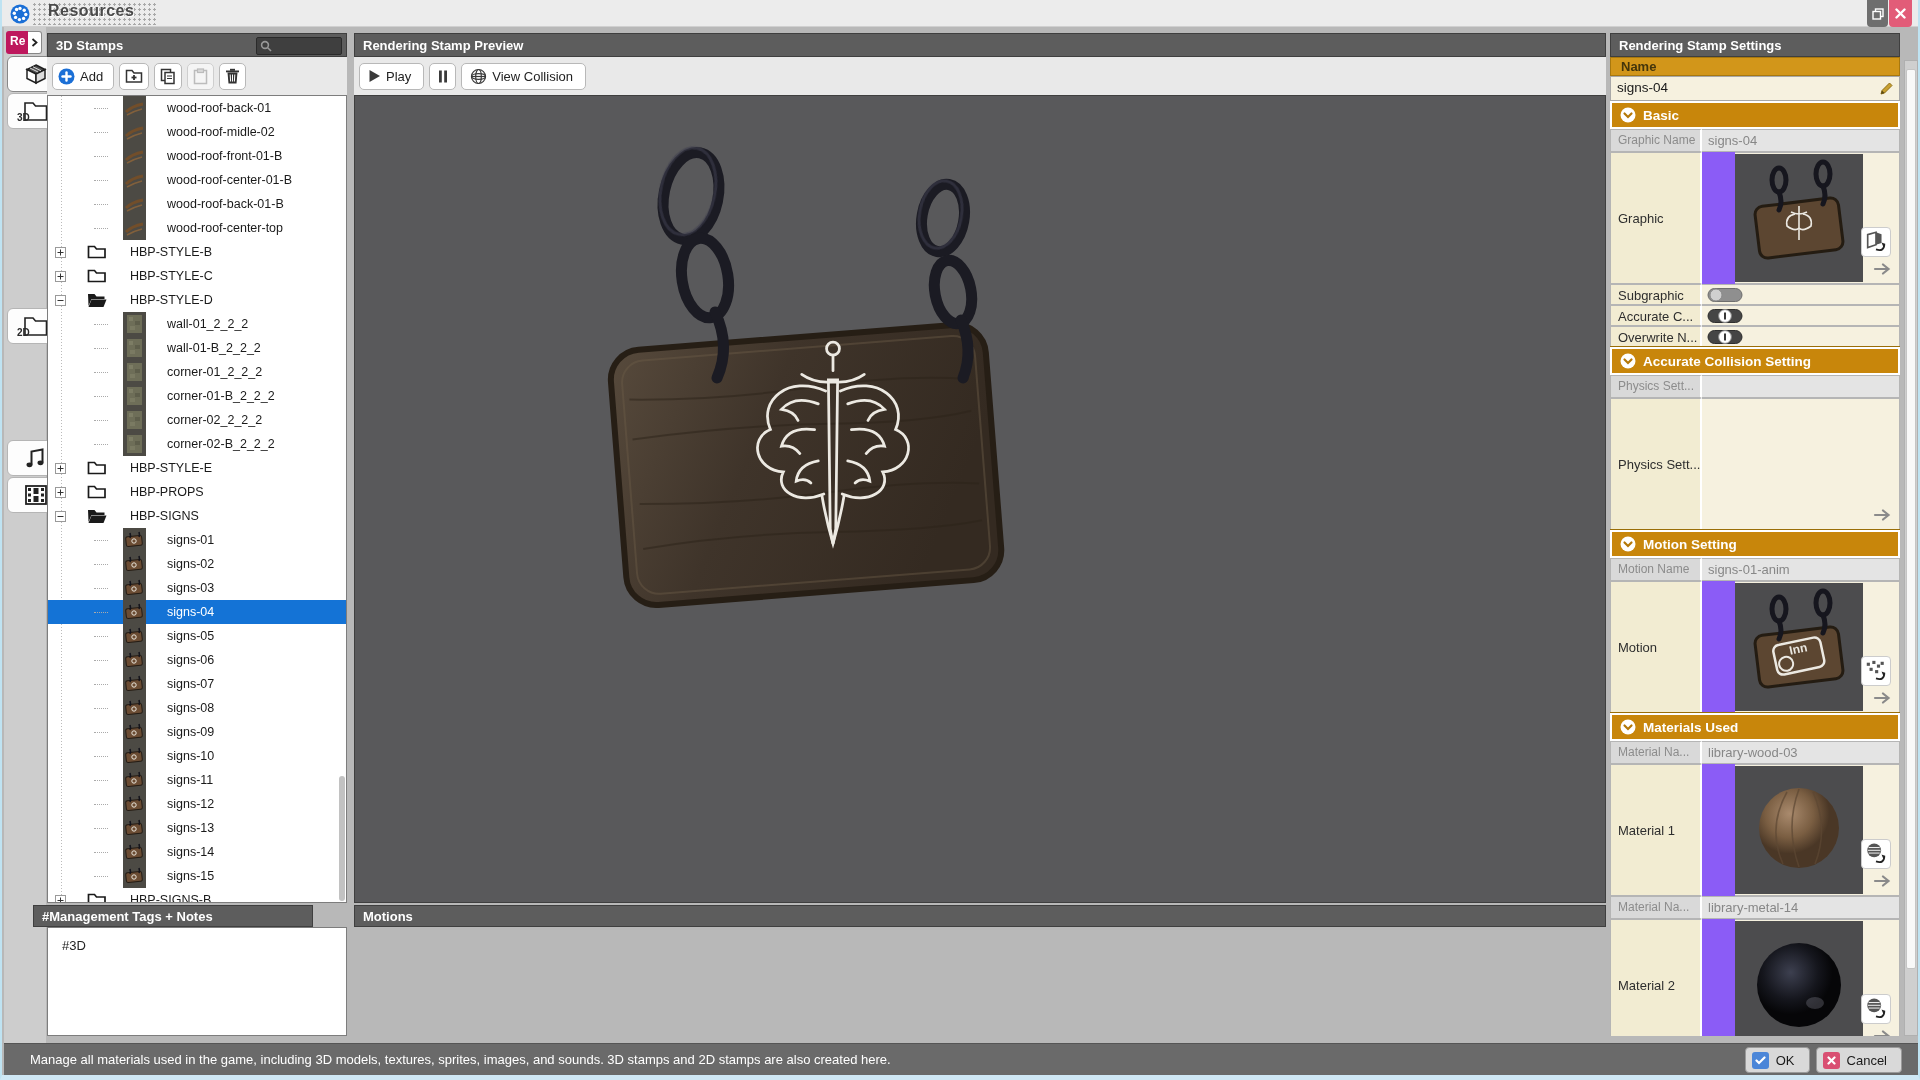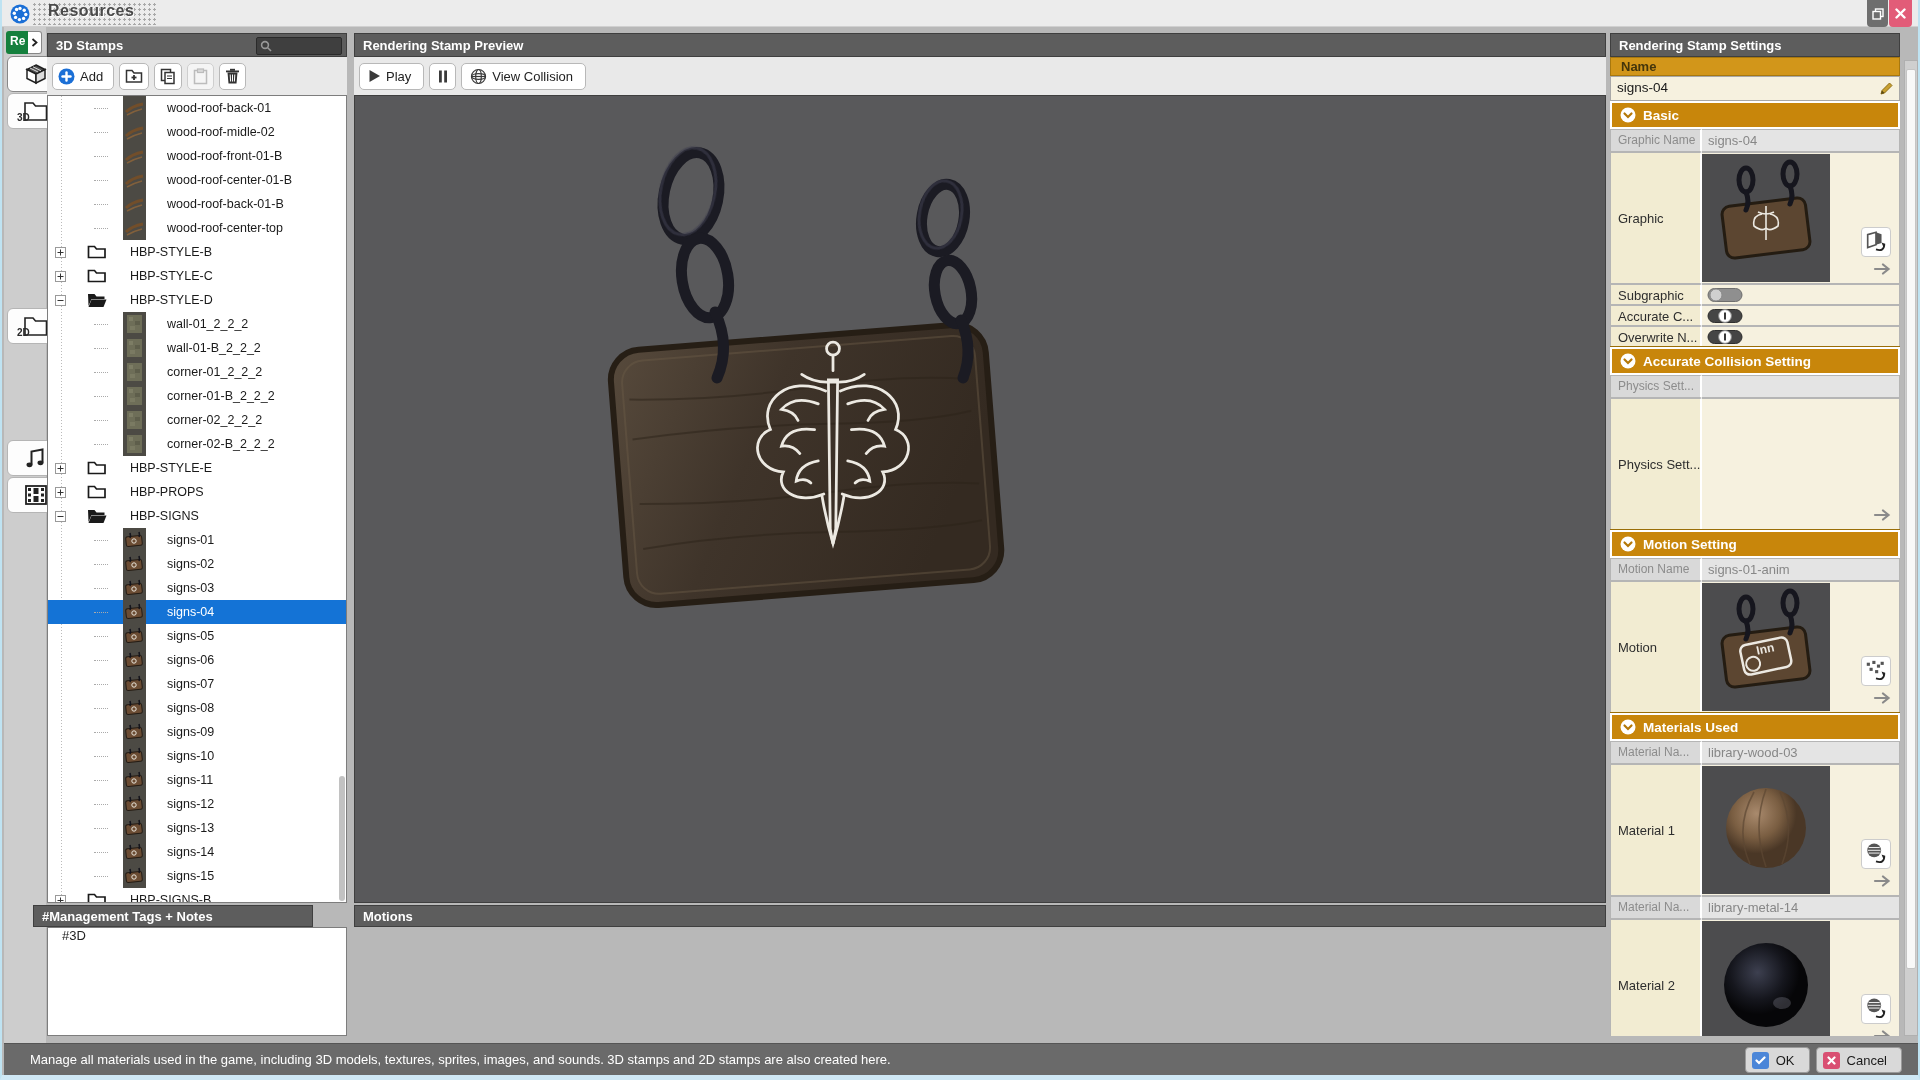--- a/index.html
+++ b/index.html
@@ -12,21 +12,21 @@
   .appicon { position:absolute; left:8px; top:4px; width:20px; height:20px; }
   .title-dots { position:absolute; left:30px; top:2px; height:23px; width:125px; display:flex; align-items:flex-start;
       background-image:radial-gradient(#a8a8a8 1px, transparent 1.2px); background-size:5px 5px; padding:0 14px 0 16px; }
   .title-text { font-size:16px; font-weight:bold; color:#4a4a4a; letter-spacing:0.5px; text-shadow:1px 1px 0 #fff; white-space:nowrap; }
   .winbtn { position:absolute; top:0; height:27px; border-radius:0 0 4px 4px; display:flex; align-items:center; justify-content:center; cursor:pointer; }
   .winbtn.restore { right:30px; width:21px; background:#6e6e6e; }
   .winbtn.close { right:6px; width:23px; background:#e25c78; }
   
   .sidebar { position:absolute; left:2px; top:27px; width:42px; height:1016px; background:#cdcdcd; }
   .rebtn { position:absolute; left:2px; top:4px; height:23px; display:flex; cursor:pointer; }
-  .rebtn .re { background:#15803d; color:#fff; font-size:12px; font-weight:bold; padding:3px 3px 0 4px; border-radius:3px 0 0 3px;text-align:right; }
+  .rebtn .re { background:#be185d; color:#fff; font-size:12px; font-weight:bold; padding:3px 3px 0 4px; border-radius:3px 0 0 3px;text-align:right; }
   .rebtn .arr { background:#fff; border:1px solid #888; border-left:none; border-radius:0 3px 3px 0; width:14px; display:flex; align-items:center; justify-content:center; }
   .sbtn { position:absolute; left:3px; width:57px; height:36px; background:#fdfdfd; border:1px solid #b5b5b5; border-radius:6px;
           display:flex; align-items:center; justify-content:center; cursor:pointer; }
   .sbtn.active { border-color:#888; box-shadow:0 0 0 1px #fff inset; }
   .sbtn .flabel { position:absolute; font-size:10px; font-weight:bold; color:#2a2a2a; bottom:5px; left:9px; }
   
   .phdr { position:absolute; height:24px; background:#5d5d5d; border:1px solid #3f3f3f; color:#fff; font-size:13px; font-weight:bold;
           display:flex; align-items:center; padding:0 8px; }
   .toolstrip { position:absolute; height:38px; background:#e9e9e9; display:flex; align-items:center; gap:5px; padding:0 5px; }
   .tbtn { background:#fff; border:1px solid #b8b8b8; border-radius:5px; height:27px; min-width:27px; display:flex; align-items:center;
@@ -39,21 +39,21 @@
   .trow.sel { background:#1473d6; color:#fff; }
   .trow .expbox { margin-left:7px; width:11px; height:11px; display:flex; }
   .trow .ficon { margin-left:6px; width:20px; height:16px; }
   .trow .flab { margin-left:8px; }
   .trow .stub { width:14px; margin-left:46px; border-top:1px dotted #aaa; height:0; }
   .trow .thumb { width:23px; height:24px; display:flex; }
   .trow .ilab { margin-left:6px; }
   .tree-scroll { position:absolute; right:1px; top:680px; width:6px; height:125px; background:#c2c2c2; border-radius:3px; }
   .tags-hdr { left:31px; top:905px; width:280px; height:22px; }
   .tags-body { position:absolute; left:45px; top:927px; width:300px; height:109px; background:#fff; border:1px solid #7d7d7d;
-               font-size:13px; color:#222; padding:0 0 0 14px; }
+               font-size:13px; color:#222; padding:10px 0 0 14px; }
   
   .viewport { position:absolute; left:352px; top:95px; width:1252px; height:808px; background:#59595b; border:1px solid #3f3f3f; }
   .motions-hdr { left:352px; top:905px; width:1252px; height:22px; }
   .motions-body { position:absolute; left:352px; top:927px; width:1252px; height:109px; background:#fff; border:1px solid #7d7d7d; padding:7px 0 0 7px; }
   .motion-item { display:inline-block; background:#dcdcdc; font-size:13px; color:#1a1a1a; padding:2px 7px; cursor:pointer; }
   
   .rs-hdr { left:1608px; top:33px; width:290px; height:24px; }
   .name-bar { position:absolute; left:1608px; top:57px; width:290px; height:19px; background:#d2961a; color:#44350b; font-size:13px; font-weight:bold;
               padding:1px 0 0 10px; border:1px solid #a8780e; }
   .name-field { position:absolute; left:1608px; top:76px; width:290px; height:25px; background:#f6f1df; border:1px solid #a8a8a8; font-size:13.5px;
@@ -62,21 +62,21 @@
   .settings { position:absolute; left:1608px; top:101px; width:290px; height:935px; overflow:hidden; background:#8b5cf6; }
   .srow { position:relative; display:flex; width:290px; }
   .shdr { height:28px; background:#c8860b; border:2px solid #fff; outline:1px solid #9a6e08; align-items:center; color:#fff; font-size:13.5px; font-weight:bold; gap:7px; padding-left:8px; }
   .skv { height:23px; }
   .skv .sk { width:92px; background:#d9d9d9; color:#8c8c8c; font-size:12px; padding:3px 0 0 7px; border:1px solid #b5b5b5; border-right:2px solid #fff; overflow:hidden; white-space:nowrap; }
   .skv .sv { flex:1; background:#e4e4e4; color:#878787; font-size:13px; padding:3px 0 0 6px; border:1px solid #b5b5b5; border-left:none; white-space:nowrap; }
   .stog { height:21px; }
   .stog .sk, .sbig .sk, .sthumb .sk { width:92px; background:#f2ecd2; color:#2e2e2e; font-size:13px; padding:3px 0 0 7px; border:1px solid #b5b5b5; border-right:2px solid #fff; white-space:nowrap; overflow:hidden; }
   .stog .svc, .sbig .svc, .sthumb .svc { flex:1; background:#f6f1df; border:1px solid #b5b5b5; border-left:none; position:relative; }
   .stog .svc { padding:2px 0 0 5px; }
-  .sthumb { height:132px; } .sbig { height:132px; }
+  .sthumb { height:132px;gap:33px; } .sbig { height:132px; }
   .sthumb .sk, .sbig .sk { display:flex; align-items:center; padding-top:0; }
   .tbig { position:absolute; left:0; top:1px; width:128px; height:128px; }
   .cicon { position:absolute; right:8px; bottom:26px; width:30px; height:30px; background:#fff; border:1px solid #ccc; border-radius:4px;
            display:flex; align-items:center; justify-content:center; cursor:pointer; }
   .goarrow { position:absolute; right:8px; bottom:4px; cursor:pointer; }
   .rscroll { position:absolute; left:1902px; top:60px; width:14px; height:976px; background:#cfcfcf; border:1px solid #b0b0b0; }
   .rscroll .thumbbar { position:absolute; left:1px; top:8px; width:10px; height:900px; background:#f8f8f8; border:1px solid #c4c4c4; border-radius:2px; }
   
   .statusbar { position:absolute; left:2px; top:1043px; width:1914px; height:32px; background:#6a6a6a; border-top:1px solid #555;
                display:flex; align-items:center; color:#fff; font-size:13px; padding-left:26px; }

